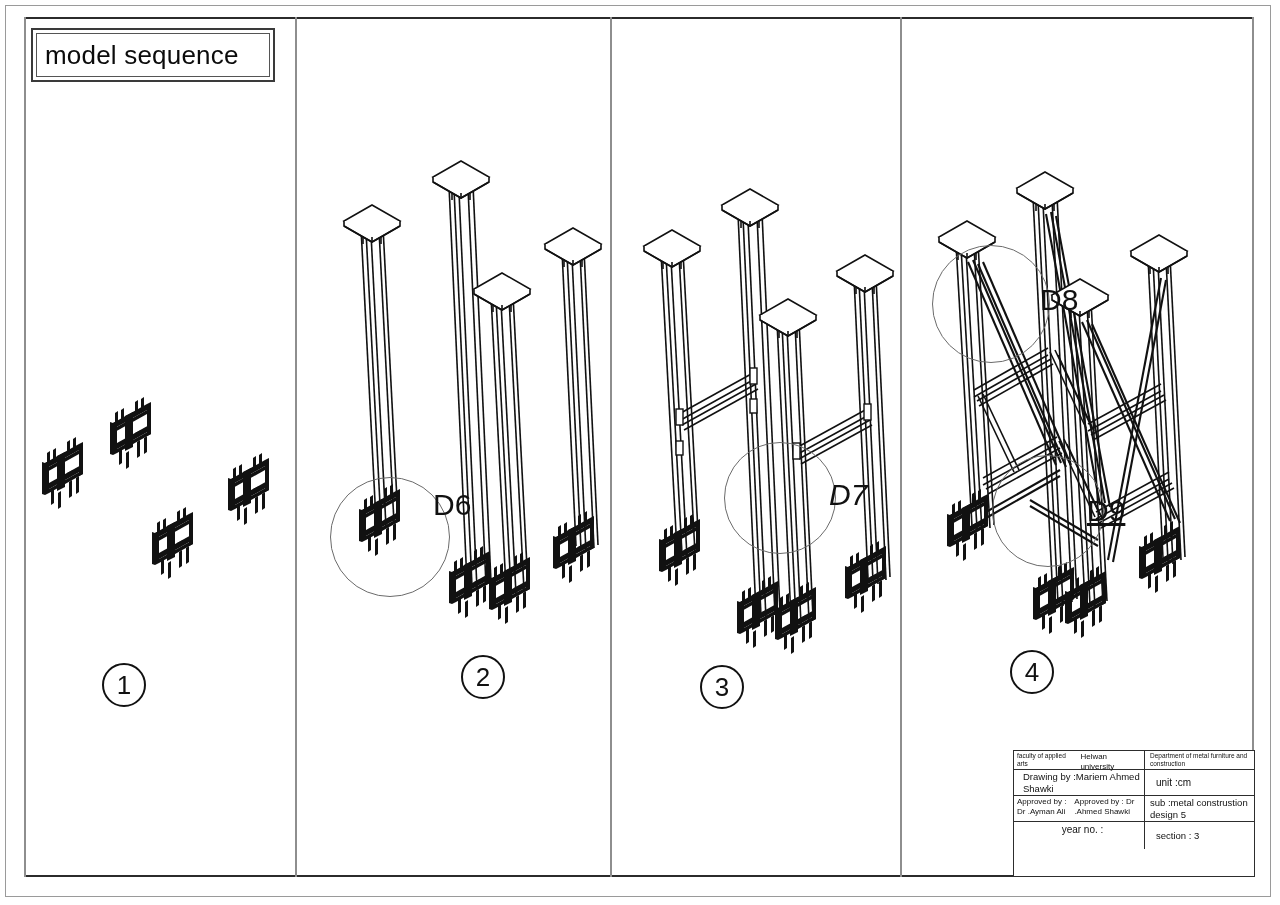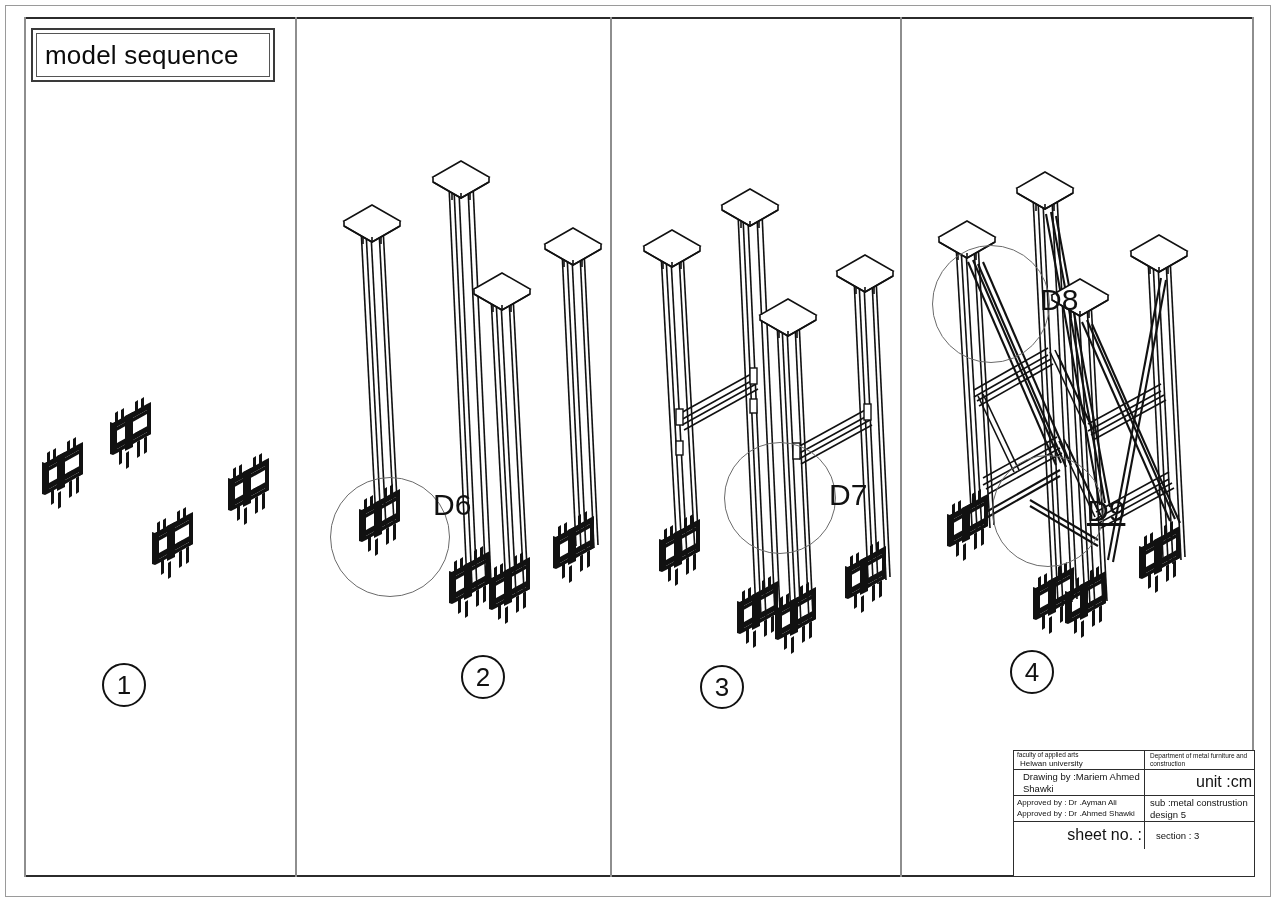--- a/index.html
+++ b/index.html
@@ -132,35 +132,35 @@
     border-bottom: 1px solid #2d2d2d;
     box-sizing: border-box;
   }
   .tb-row:last-child { border-bottom: none; }
   .tb-left {
     width: 131px;
     border-right: 1px solid #2d2d2d;
     box-sizing: border-box;
     padding: 1px 2px 1px 3px;
     display: flex;
-    flex-direction: column;
+    flex-direction: row;
     justify-content: center;
   }
   .tb-right {
     flex: 1;
     box-sizing: border-box;
     padding: 1px 2px 1px 5px;
     display: flex;
     flex-direction: column;
     justify-content: center;
   }
   .t-xs { font-size: 6.5px; color: #111; line-height: 1.25; }
   .t-sm { font-size: 8px;  color: #111; line-height: 1.3; }
   .t-md { font-size: 9.5px; color: #111; line-height: 1.25; }
-  .t-lg { font-size: 16px; color: #111; line-height: 1.3; text-align: right; }
+  .t-lg { font-size: 10px; color: #111; line-height: 1.3; }
   .row-h-18 { height: 19px; }
   .row-h-24 { height: 26px; }
   .row-h-25 { height: 26px; justify-content: flex-end; }
   .row-h-22 { height: 23px; }
   .row-h-26 { height: 27px; }
   .indent { padding-left: 6px; }
 </style>
 </head>
 <body>
 
@@ -460,21 +460,21 @@
   <div class="title-box">
     <div class="inner">
       <span class="label">model sequence</span>
     </div>
   </div>
 
   <div class="detail-circle" style="left:330px; top:477px; width:120px; height:120px;"></div>
   <div class="detail-tag" style="left:433px; top:490px;">D6</div>
 
   <div class="detail-circle" style="left:724px; top:442px; width:112px; height:112px;"></div>
-  <div class="detail-tag" style="left:829px; top:480px;">D7</div>
+  <div class="detail-tag" style="left:829px; top:480px;font-style:italic;">D7</div>
 
   <div class="detail-circle" style="left:932px; top:245px; width:118px; height:118px;"></div>
   <div class="detail-tag" style="left:1040px; top:285px;">D8</div>
 
   <div class="detail-circle" style="left:992px; top:455px; width:112px; height:112px;"></div>
   <div class="detail-tag" style="left:1087px; top:496px;text-decoration:underline;">D9</div>
 
   <div class="step-num" style="left:102px; top:663px;">1</div>
   <div class="step-num" style="left:461px; top:655px;">2</div>
   <div class="step-num" style="left:700px; top:665px;">3</div>
@@ -508,21 +508,21 @@
       </div>
       <div class="tb-right">
         <div class="t-md">sub :metal construstion</div>
         <div class="t-md">design 5</div>
       </div>
     </div>
 
 
     <div class="tb-row row-h-26">
       <div class="tb-left">
-        <div class="t-lg indent">sheet no. :</div>
+        <div class="t-lg indent">year no. :</div>
       </div>
       <div class="tb-right">
         <div class="t-md indent">section : 3</div>
       </div>
     </div>
 
   </div>
 
 </div>
 

